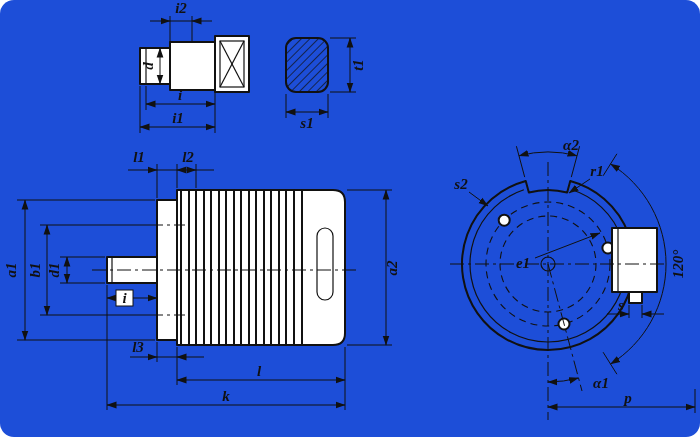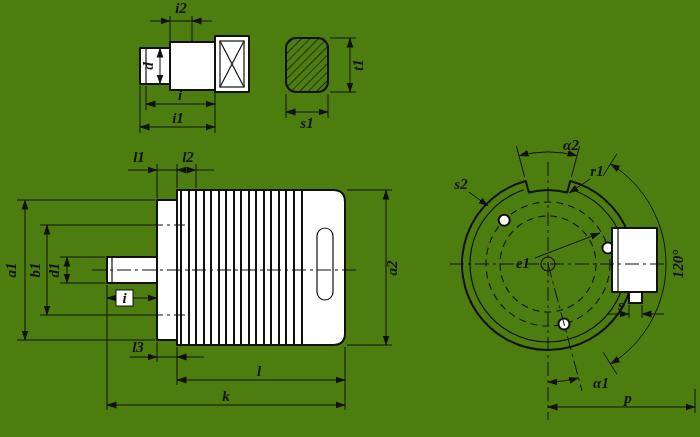--- a/index.html
+++ b/index.html
@@ -1,17 +1,17 @@
 <!DOCTYPE html>
 <html><head>
 <meta charset="utf-8">
 <style>
   html,body{margin:0;padding:0;background:#ffffff;}
-  .stage{position:relative;width:700px;height:437px;background:#4d7c0f;overflow:hidden;
-         font-family:"Liberation Serif", serif;}
+  .stage{position:relative;width:700px;height:437px;background:#1d4ed8;overflow:hidden;
+         font-family:"Liberation Serif", serif;border-radius:14px;}
   svg{display:block;}
   .ol{stroke:#111;stroke-width:2;fill:none;stroke-linejoin:round;}
   .olw{stroke:#111;stroke-width:2;fill:#fff;stroke-linejoin:round;}
   .thin{stroke:#111;stroke-width:1.2;fill:none;}
   .dim{stroke:#111;stroke-width:1;fill:none;}
   .cl{stroke:#111;stroke-width:1;fill:none;stroke-dasharray:14 4 3 4;}
   .dash{stroke:#111;stroke-width:1.1;fill:none;stroke-dasharray:7 5;}
   .dim-label{font:italic bold 15px "Liberation Serif", serif;fill:#111;}
 </style>
 </head>

